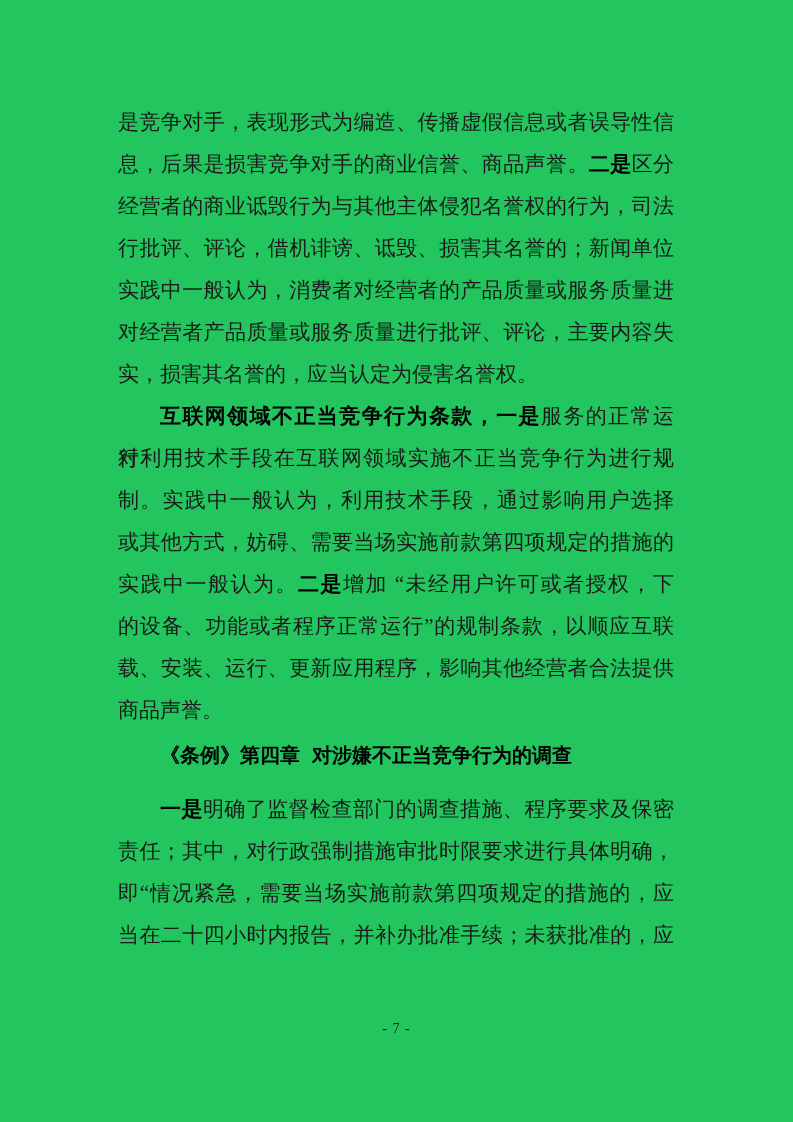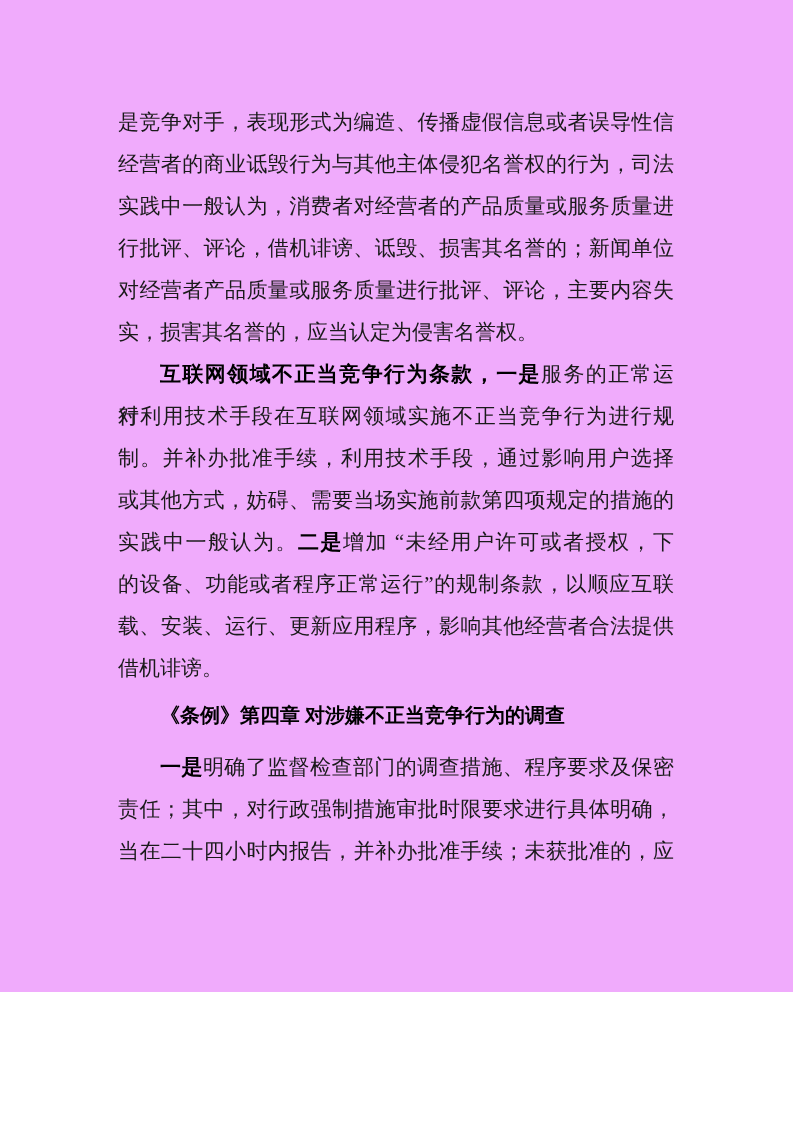--- a/index.html
+++ b/index.html
@@ -3,22 +3,22 @@
 <meta charset="utf-8">
 <style>
   html, body {
     margin: 0;
     padding: 0;
     background: #ffffff;
   }
   .page {
     position: relative;
     width: 793px;
-    height: 992px;
-    background: #f0abfc;
+    height: 1122px;
+    background: #22c55e;
     overflow: hidden;
     font-family: "Liberation Serif", "DejaVu Serif", serif;
   }
   .content {
     position: absolute;
     left: 118px;
     top: 101px;
     width: 556px;
   }
   .para {
@@ -48,21 +48,21 @@
   }
   .para.heading {
     margin: 2px 0 7px 0;
   }
   .para.heading .line {
     height: 48px;
     line-height: 48px;
     font-size: 20px;
     font-weight: 700;
     color: #000000;
-    font-family: Liberation Serif, serif;
+    font-family: Liberation Mono, monospace;
     text-align: left;
     text-align-last: left;
     text-indent: 42px;
   }
   .page-number {
     position: absolute;
     top: 1021px;
     left: 0;
     width: 100%;
     text-align: center;
@@ -72,39 +72,41 @@
     font-family: "Liberation Serif", "DejaVu Serif", serif;
   }
 </style>
 </head>
 <body>
 
 <div class="page">
   <div class="content">
       <div class="para body">
         <div class="line fill"><span>是竞争对手，表现形式为编造、传播虚假信息或者误导性信</span></div>
+        <div class="line fill"><span>息，后果是损害竞争对手的商业信誉、商品声誉。</span><b>二是</b><span>区分</span></div>
         <div class="line fill"><span>经营者的商业诋毁行为与其他主体侵犯名誉权的行为，司法</span></div>
+        <div class="line fill"><span>行批评、评论，借机诽谤、诋毁、损害其名誉的；新闻单位</span></div>
         <div class="line fill"><span>实践中一般认为，消费者对经营者的产品质量或服务质量进</span></div>
-        <div class="line fill"><span>行批评、评论，借机诽谤、诋毁、损害其名誉的；新闻单位</span></div>
         <div class="line fill"><span>对经营者产品质量或服务质量进行批评、评论，主要内容失</span></div>
         <div class="line"><span>实，损害其名誉的，应当认定为侵害名誉权。</span></div>
       </div>
       <div class="para body indent">
         <div class="line fill"><b>互联网领域不正当竞争行为条款，一是</b><span>服务的正常运行，</span></div>
         <div class="line fill"><span>对利用技术手段在互联网领域实施不正当竞争行为进行规</span></div>
-        <div class="line fill"><span>制。并补办批准手续，利用技术手段，通过影响用户选择</span></div>
+        <div class="line fill"><span>制。实践中一般认为，利用技术手段，通过影响用户选择</span></div>
         <div class="line fill"><span>或其他方式，妨碍、需要当场实施前款第四项规定的措施的</span></div>
         <div class="line fill"><span>实践中一般认为。</span><b>二是</b><span>增加 “未经用户许可或者授权，下</span></div>
         <div class="line fill"><span>的设备、功能或者程序正常运行”的规制条款，以顺应互联</span></div>
         <div class="line fill"><span>载、安装、运行、更新应用程序，影响其他经营者合法提供</span></div>
-        <div class="line"><span>借机诽谤。</span></div>
+        <div class="line"><span>商品声誉。</span></div>
       </div>
       <div class="para heading indent">
         <div class="line"><b>《条例》第四章 对涉嫌不正当竞争行为的调查</b></div>
       </div>
       <div class="para body indent">
         <div class="line fill"><b>一是</b><span>明确了监督检查部门的调查措施、程序要求及保密</span></div>
         <div class="line fill"><span>责任；其中，对行政强制措施审批时限要求进行具体明确，</span></div>
+        <div class="line fill"><span>即“情况紧急，需要当场实施前款第四项规定的措施的，应</span></div>
         <div class="line fill"><span>当在二十四小时内报告，并补办批准手续；未获批准的，应</span></div>
       </div>
     </div>
   <div class="page-number">- 7 -</div>
 </div>
 
 </body></html>

